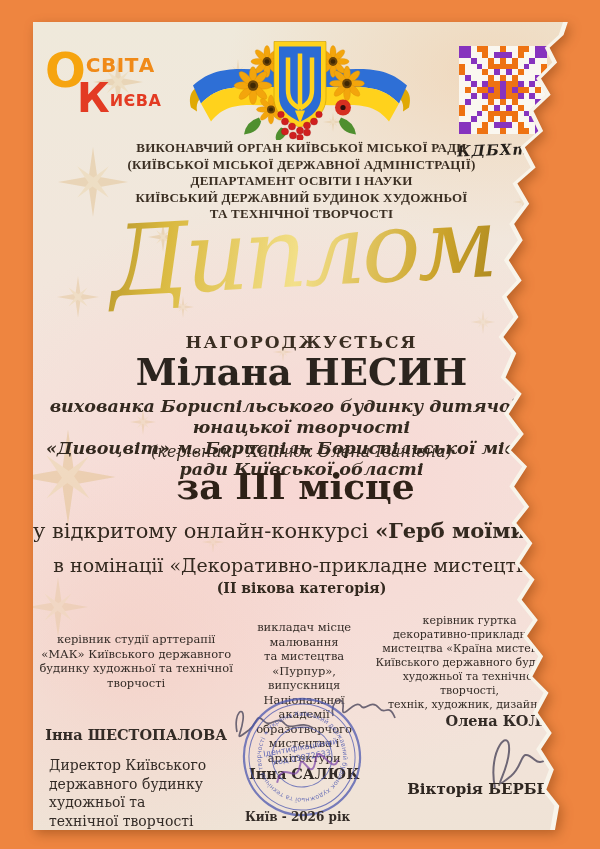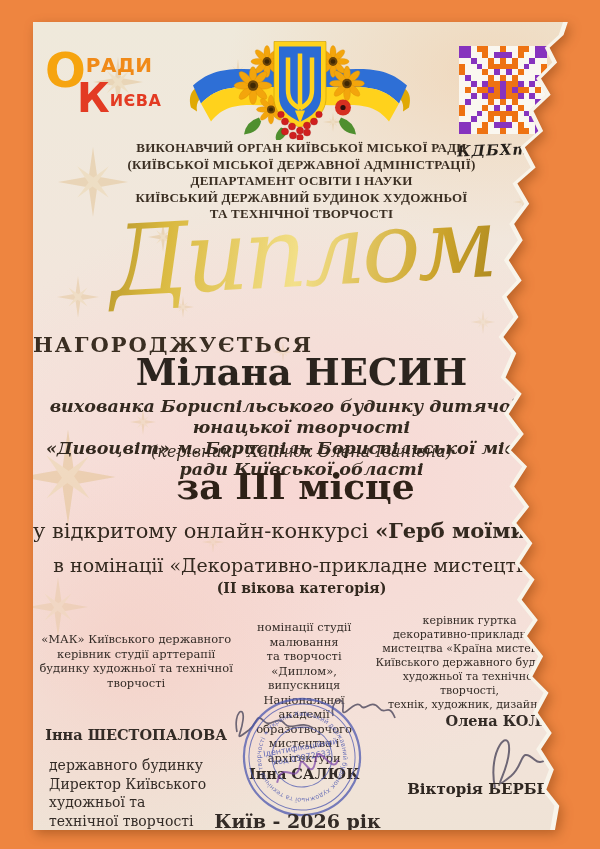--- a/index.html
+++ b/index.html
@@ -30,22 +30,22 @@
         transform:rotate(-2deg);margin-top:3px;}
 
   .org-header{position:absolute;top:118px;left:0;right:0;text-align:center;
         font-weight:bold;font-size:13px;line-height:16.5px;color:#3A2E22;letter-spacing:.2px;font-family:Liberation Serif, serif;}
 
   .script-title{position:absolute;top:170px;left:0;right:0;text-align:center;
         font-style:italic;font-size:98px;line-height:120px;letter-spacing:-4px;
         transform:rotate(-3deg);color:#C79F2F;
         background:linear-gradient(105deg,#8a6a14 0%,#d9b83e 25%,#f3e08a 50%,#caa22a 75%,#8a6a14 100%);
         -webkit-background-clip:text;background-clip:text;-webkit-text-fill-color:transparent;}
-  .awarded{position:absolute;top:310px;left:0;right:0;text-align:left;
-        font-size:21px;font-weight:600;letter-spacing:2px;color:#3A2E22;}
+  .awarded{position:absolute;top:310px;left:0;right:0;text-align:center;
+        font-size:17px;font-weight:600;letter-spacing:2px;color:#3A2E22;}
   .recipient{position:absolute;top:328px;left:0;right:0;text-align:center;
         font-size:37px;font-weight:bold;color:#2B241E;}
   .affiliation{position:absolute;top:374px;left:0;right:0;text-align:center;
         font-style:italic;font-weight:600;font-size:17.5px;line-height:21px;color:#33291F;}
   .supervisor{position:absolute;top:420px;left:0;right:0;text-align:center;
         font-style:italic;font-size:16px;color:#33291F;}
   .place{position:absolute;top:443px;left:0;right:12px;text-align:center;
         font-size:36px;font-weight:bold;color:#2E2117;}
   .contest{position:absolute;top:496px;left:0;right:0;text-align:center;
         font-size:21px;color:#33291F;white-space:nowrap;}
@@ -69,21 +69,21 @@
   #sig2{left:294px;top:666px;width:72px;height:46px;}
   #sig3{left:448px;top:688px;width:112px;height:92px;}
 
   .director{position:absolute;left:16px;top:734px;width:180px;
         font-size:14px;line-height:18.5px;text-align:left;color:#332B26;}
   .stamp{position:absolute;left:204px;top:670px;width:130px;height:130px;
         transform:rotate(-10deg);opacity:.88;}
   .berbets{position:absolute;left:362px;top:758px;width:192px;text-align:center;
         font-size:15px;font-weight:600;color:#2E2620;}
   .city{position:absolute;top:788px;left:0;right:8px;text-align:center;
-        font-size:19px;font-weight:bold;color:#332B26;}
+        font-size:12px;font-weight:bold;color:#332B26;}
 </style>
 </head>
 <body>
 
 <div class="page">
   <div class="paper-wrap">
     <div class="paper-white" style="clip-path: polygon(0% 0%, 99.6% 0%, 98.8% 1.6%, 96.2% 3.2%, 97.6% 5%, 94.6% 7%, 96.4% 9%, 93.2% 11%, 95% 13.5%, 91.6% 15.5%, 93.6% 18%, 90.2% 20%, 92.4% 22.5%, 89.6% 25%, 91.2% 27%, 88.6% 29.5%, 91% 32%, 88.2% 34%, 90.4% 36.5%, 87.6% 39%, 90% 41%, 88% 44%, 91% 46%, 88.6% 48.5%, 91.4% 51%, 89% 53%, 92% 55%, 89.6% 57.5%, 92.4% 60%, 90% 62%, 93% 64.5%, 90.6% 67%, 93.4% 69%, 91% 71.5%, 94% 74%, 92% 76%, 95% 78.5%, 93% 81%, 96% 83%, 94% 85.5%, 96.6% 88%, 94.6% 90%, 97% 92.5%, 95.6% 95%, 98% 97%, 97.2% 100%, 0% 100%);"></div>
     <div class="paper" style="clip-path: polygon(0% 0%, 98.7% 0%, 97.9% 1.6%, 95.3% 3.2%, 96.7% 5%, 93.7% 7%, 95.5% 9%, 92.3% 11%, 94.1% 13.5%, 90.7% 15.5%, 92.7% 18%, 89.3% 20%, 91.5% 22.5%, 88.7% 25%, 90.3% 27%, 87.7% 29.5%, 90.1% 32%, 87.3% 34%, 89.5% 36.5%, 86.7% 39%, 89.1% 41%, 87.1% 44%, 90.1% 46%, 87.7% 48.5%, 90.5% 51%, 88.1% 53%, 91.1% 55%, 88.7% 57.5%, 91.5% 60%, 89.1% 62%, 92.1% 64.5%, 89.7% 67%, 92.5% 69%, 90.1% 71.5%, 93.1% 74%, 91.1% 76%, 94.1% 78.5%, 92.1% 81%, 95.1% 83%, 93.1% 85.5%, 95.7% 88%, 93.7% 90%, 96.1% 92.5%, 94.7% 95%, 97.1% 97%, 96.3% 100%, 0% 100%);">
 
       <svg class="stars" id="stars" viewBox="0 0 537 808">
@@ -104,21 +104,21 @@
           <use href="#star8" transform="translate(35,455) scale(0.95)" opacity="0.55"></use>
           <use href="#star8" transform="translate(25,585) scale(0.6)" opacity="0.35"></use>
           <use href="#star8" transform="translate(450,300) scale(0.24)" opacity="0.3"></use>
           <use href="#star8" transform="translate(490,180) scale(0.2)" opacity="0.3"></use>
           <use href="#star8" transform="translate(250,330) scale(0.2)" opacity="0.35"></use>
           <use href="#star8" transform="translate(180,520) scale(0.22)" opacity="0.3"></use>
           <use href="#star8" transform="translate(470,95) scale(0.2)" opacity="0.3"></use>
         </svg>
 
       <div class="logo">
-        <div class="logo-l1"><span class="logo-O">О</span><span class="logo-rest1">РАДИ</span></div>
+        <div class="logo-l1"><span class="logo-O">О</span><span class="logo-rest1">СВІТА</span></div>
         <div class="logo-l2"><span class="logo-K">К</span><span class="logo-rest2">ИЄВА</span></div>
       </div>
 
       <svg class="emblem" viewBox="0 0 230 105">
 
         <g>
           <path d="M6,74 C2,60 10,50 22,54 L30,62 C18,60 10,66 12,78 Z" fill="#E0A905"></path>
           <path d="M8,52 C36,26 66,40 104,34 L106,52 C70,58 40,44 16,70 Z" fill="#2E6FD6"></path>
           <path d="M16,70 C40,44 70,58 106,52 L108,70 C74,76 46,62 26,88 Z" fill="#FFD21C"></path>
         </g>
@@ -327,31 +327,31 @@
       </div>
       <div class="supervisor">(керівник - Хайнюк Олена Іванівна)</div>
       <div class="place">за ІІІ місце</div>
       <div class="contest"><span>у відкритому онлайн-конкурсі </span><span class="b">«Герб моїми очима»</span></div>
       <div class="nomination">в номінації «Декоративно-прикладне мистецтво»</div>
       <div class="age">(ІІ вікова категорія)</div>
 
       <div class="sig-row">
         <div class="sig-col c1">
           <div class="sig-title">
+            <div>керівник студії арттерапії</div>
             <div>«МАК» Київського державного</div>
-            <div>керівник студії арттерапії</div>
             <div>будинку художньої та технічної</div>
             <div>творчості</div>
           </div>
           <div class="sig-name">Інна ШЕСТОПАЛОВА</div>
         </div>
         <div class="sig-col c2">
           <div class="sig-title">
-            <div>номінації студії малювання</div>
-            <div>та творчості «Диплом»,</div>
+            <div>викладач місце малювання</div>
+            <div>та мистецтва «Пурпур»,</div>
             <div>випускниця Національної</div>
             <div>академії образотворчого</div>
             <div>мистецтва і архітектури</div>
           </div>
           <div class="sig-name">Інна САЛЮК</div>
         </div>
         <div class="sig-col c3">
           <div class="sig-title">
             <div>керівник гуртка</div>
             <div>декоративно-прикладного</div>
@@ -368,22 +368,22 @@
         <path d="M8,34 C4,14 16,6 14,22 C12,38 4,44 20,32 C30,24 26,14 36,24 C42,30 48,16 56,26 C62,33 72,22 84,30" stroke="#5E5869" stroke-width="1.7" fill="none" opacity=".9"></path>
       </svg>
       <svg id="sig2" class="sig-svg" viewBox="0 0 72 46">
         <path d="M6,28 C2,12 18,6 16,20 C14,34 28,10 34,18 C38,24 44,10 52,20 C58,28 62,14 68,30" stroke="#5E5869" stroke-width="1.7" fill="none" opacity=".9"></path>
       </svg>
       <svg id="sig3" class="sig-svg" viewBox="0 0 112 92">
         <path d="M14,78 C6,40 30,14 28,42 C26,66 8,84 30,66 C44,54 38,36 54,50 C62,57 68,42 78,54 C88,66 94,30 100,64 C102,76 96,84 88,80" stroke="#5E5869" stroke-width="2" fill="none" opacity=".9"></path>
       </svg>
 
       <div class="director">
+        <div>Директор Київського</div>
         <div>державного будинку</div>
-        <div>Директор Київського</div>
         <div>художньої та</div>
         <div>технічної творчості</div>
       </div>
 
       <svg class="stamp" viewBox="0 0 130 130">
         <g fill="none" stroke="#4C57B0" opacity=".85">
           <circle cx="65" cy="65" r="58" stroke-width="2.2"></circle>
           <circle cx="65" cy="65" r="53" stroke-width="1"></circle>
           <circle cx="65" cy="65" r="30" stroke-width="1"></circle>
         </g>

